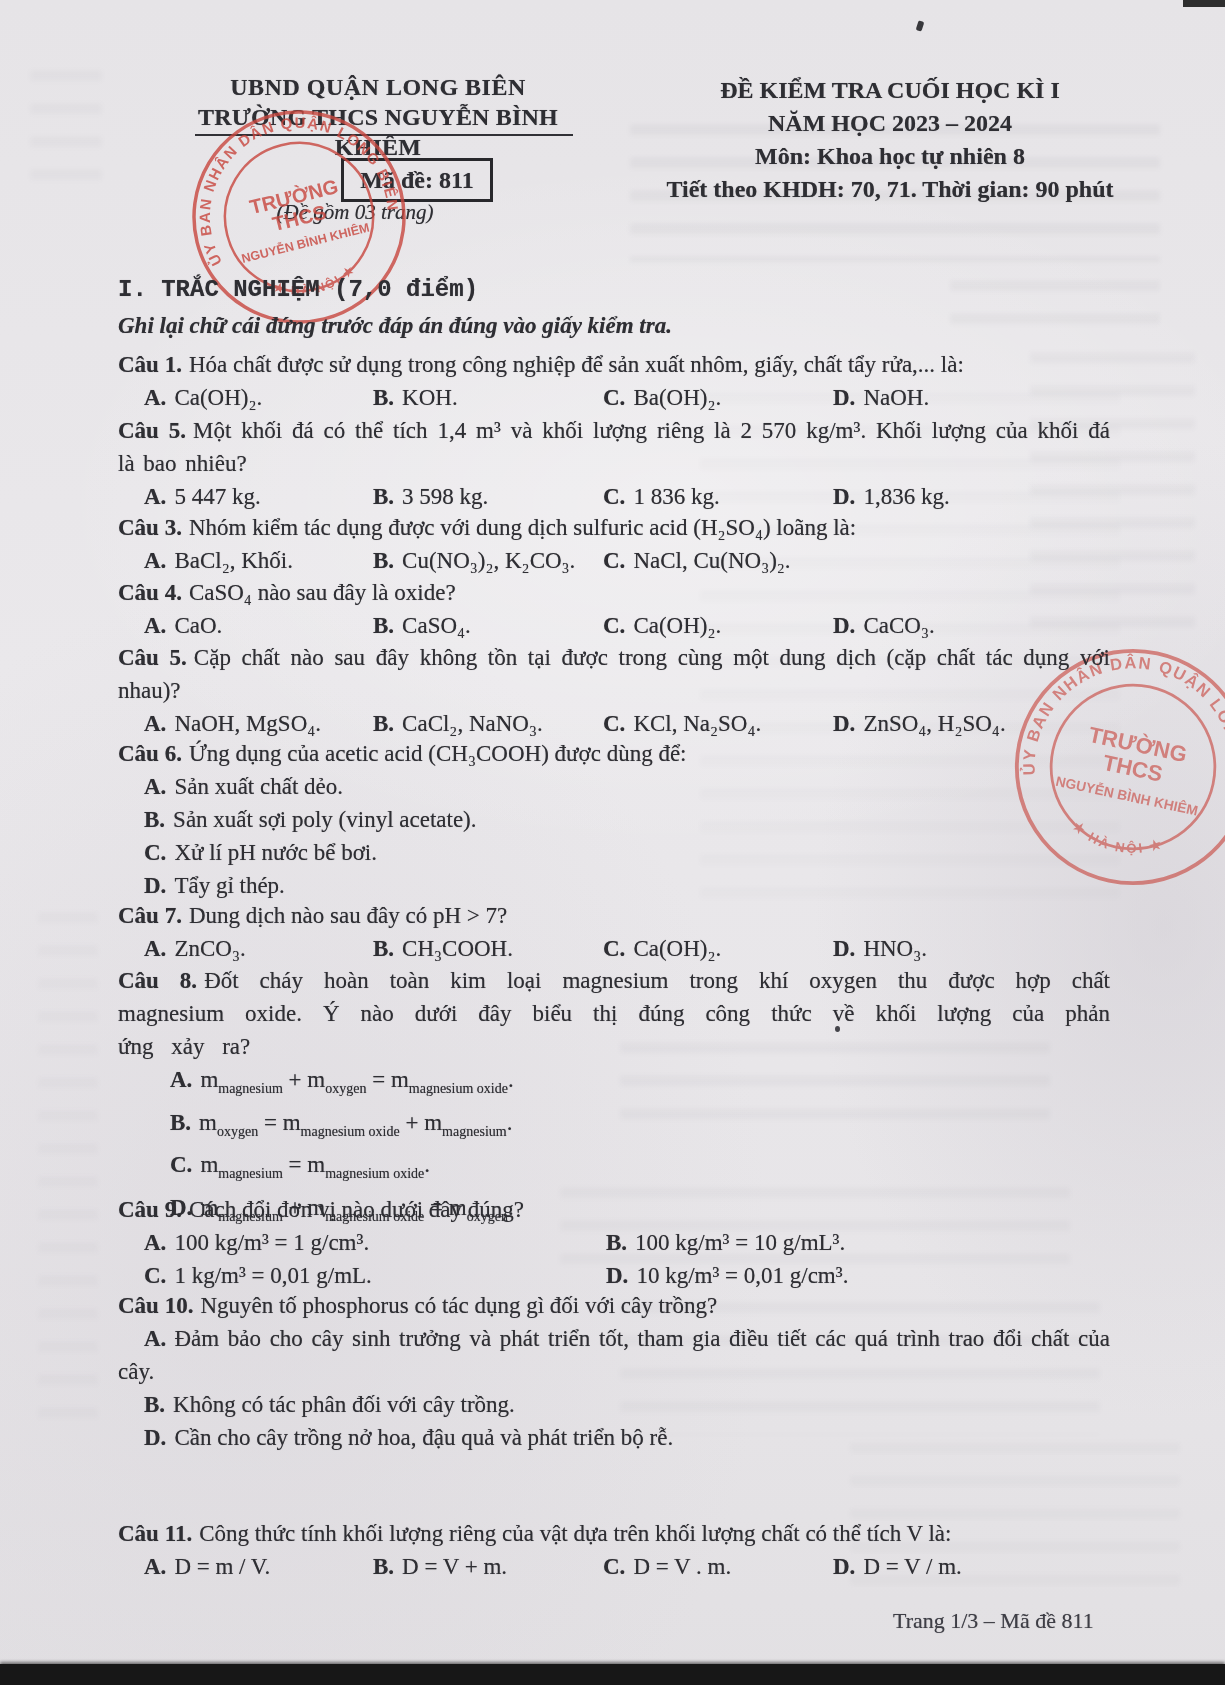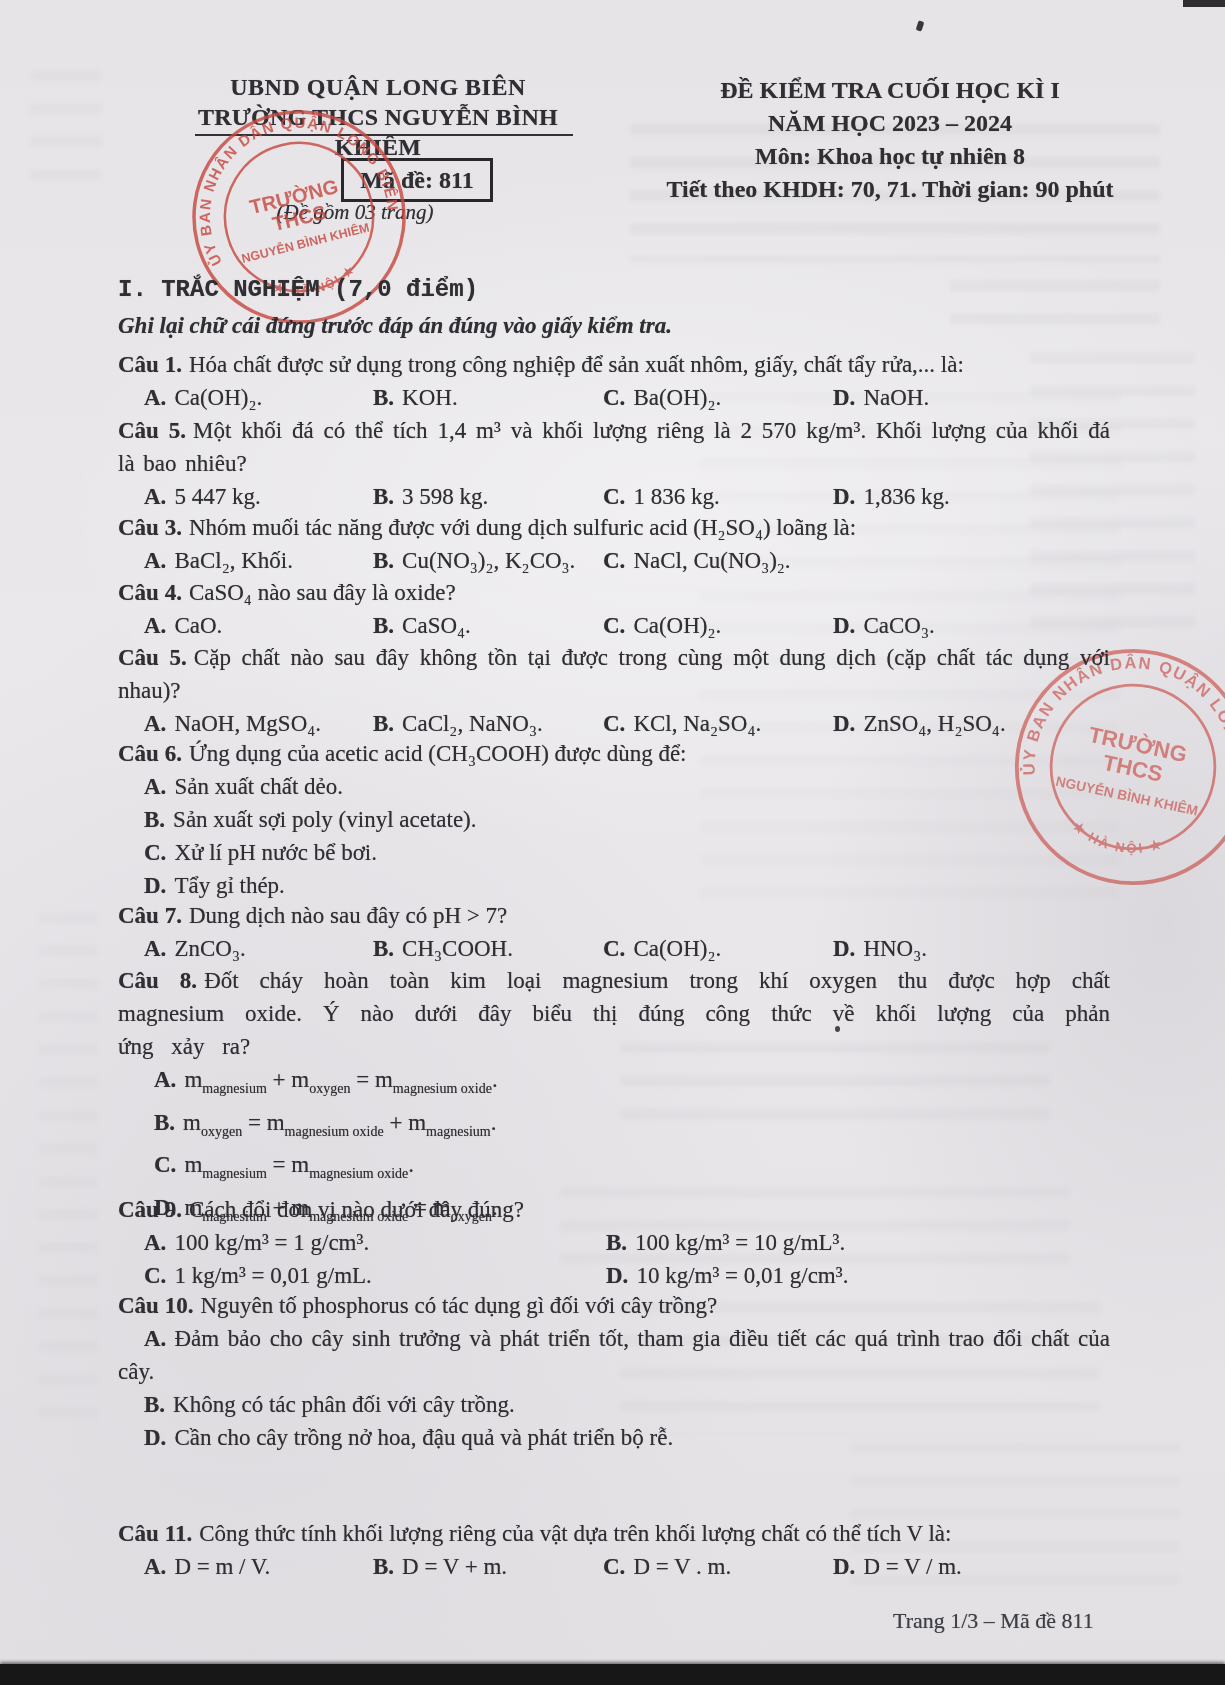--- a/index.html
+++ b/index.html
@@ -56,21 +56,21 @@
   .ql { font-weight:bold; margin-right:7px; }
   .ol { font-weight:bold; margin-right:8px; }
   .qtext { text-align:justify; }
   .nw { white-space:nowrap; }
   .ws2 { word-spacing:2px; } .ws3 { word-spacing:3px; } .ws7 { word-spacing:7px; } .ws12 { word-spacing:12px; }
 
   .optrow { display:grid; grid-template-columns:229px 230px 230px 1fr; margin-left:26px; }
   .optrow > div { white-space:nowrap; }
   .optrow.two { grid-template-columns:462px 1fr; }
   .optstack > div { text-indent:26px; text-align:justify; }
-  .optform { margin-left:36px; line-height:34px; }
+  .optform { margin-left:52px; line-height:34px; }
   .optform sub, .qtext sub { font-size:14px; }
 
   .footer { position:absolute; left:893px; top:1608px; font-size:22px; color:#3e3e46; white-space:nowrap; }
 </style>
 </head>
 <body>
 
 <div class="scan">
 
   <div class="ghost" style="left:630px; top:112px; width:530px; height:150px; opacity:.5;"></div>
@@ -161,21 +161,21 @@
     <div class="qtext ws3"><b class="ql">Câu 5.</b><span>Một khối đá có thể tích 1,4 m³ và khối lượng riêng là 2 570 kg/m³. Khối lượng của khối đá là bao nhiêu?</span></div>
     <div class="optrow">
       <div><b class="ol">A.</b><span>5 447 kg.</span></div>
       <div><b class="ol">B.</b><span>3 598 kg.</span></div>
       <div><b class="ol">C.</b><span>1 836 kg.</span></div>
       <div><b class="ol">D.</b><span>1,836 kg.</span></div>
     </div>
   </div>
 
   <div class="q txt-soft" style="top:511px;">
-    <div class="qtext nw"><b class="ql">Câu 3.</b><span>Nhóm muối tác năng được với dung dịch sulfuric acid (H₂SO₄) loãng là:</span></div>
+    <div class="qtext nw"><b class="ql">Câu 3.</b><span>Nhóm kiểm tác dụng được với dung dịch sulfuric acid (H₂SO₄) loãng là:</span></div>
     <div class="optrow">
       <div><b class="ol">A.</b><span>BaCl₂, Khối.</span></div>
       <div><b class="ol">B.</b><span>Cu(NO₃)₂, K₂CO₃.</span></div>
       <div><b class="ol">C.</b><span>NaCl, Cu(NO₃)₂.</span></div>
     </div>
   </div>
 
   <div class="q txt-soft" style="top:576px;">
     <div class="qtext nw"><b class="ql">Câu 4.</b><span>CaSO₄ nào sau đây là oxide?</span></div>
     <div class="optrow">

